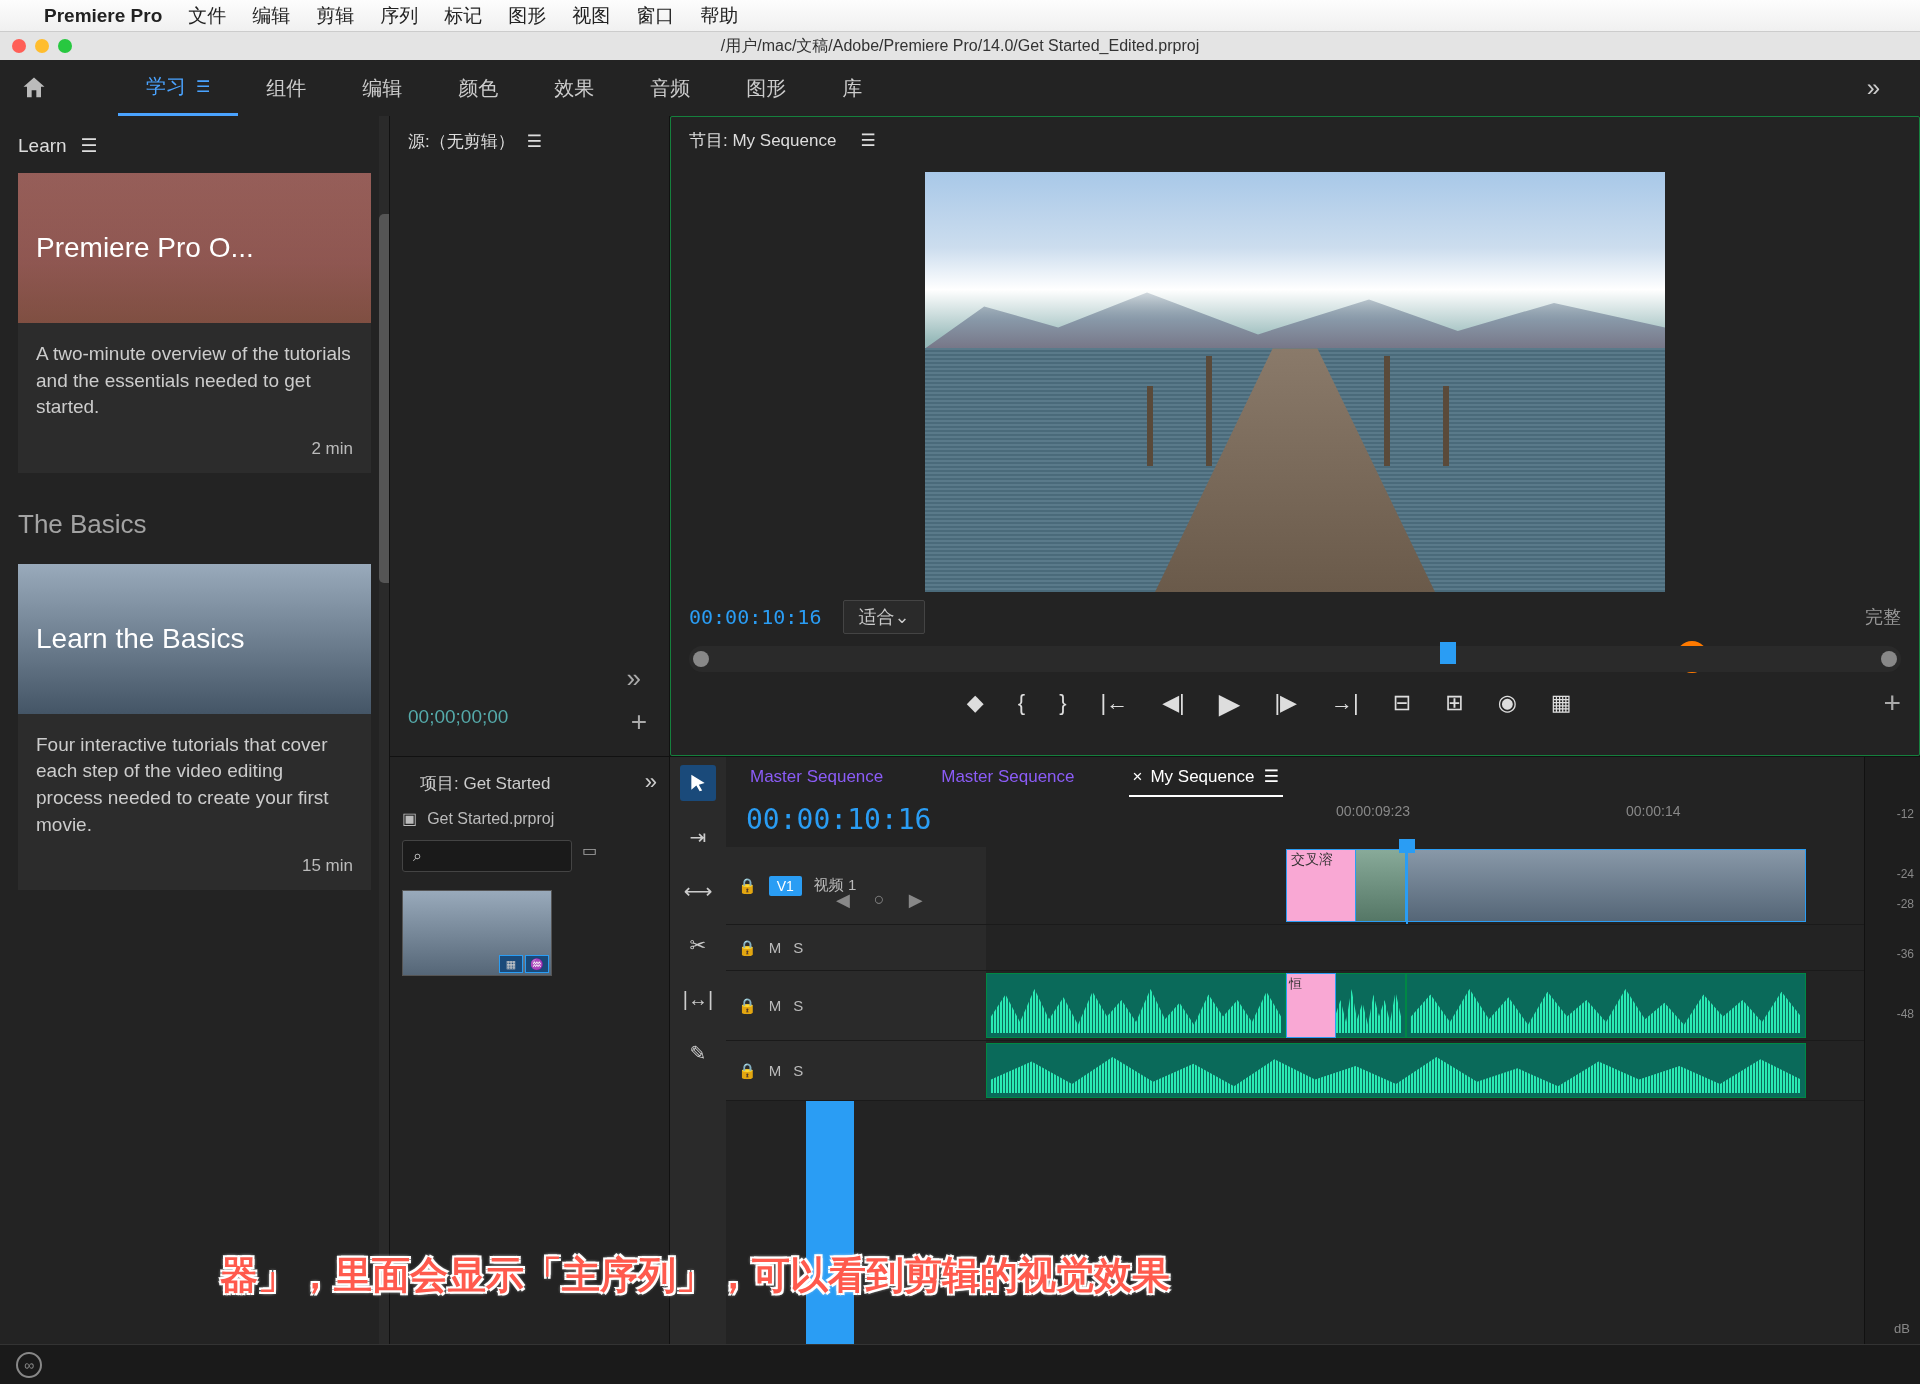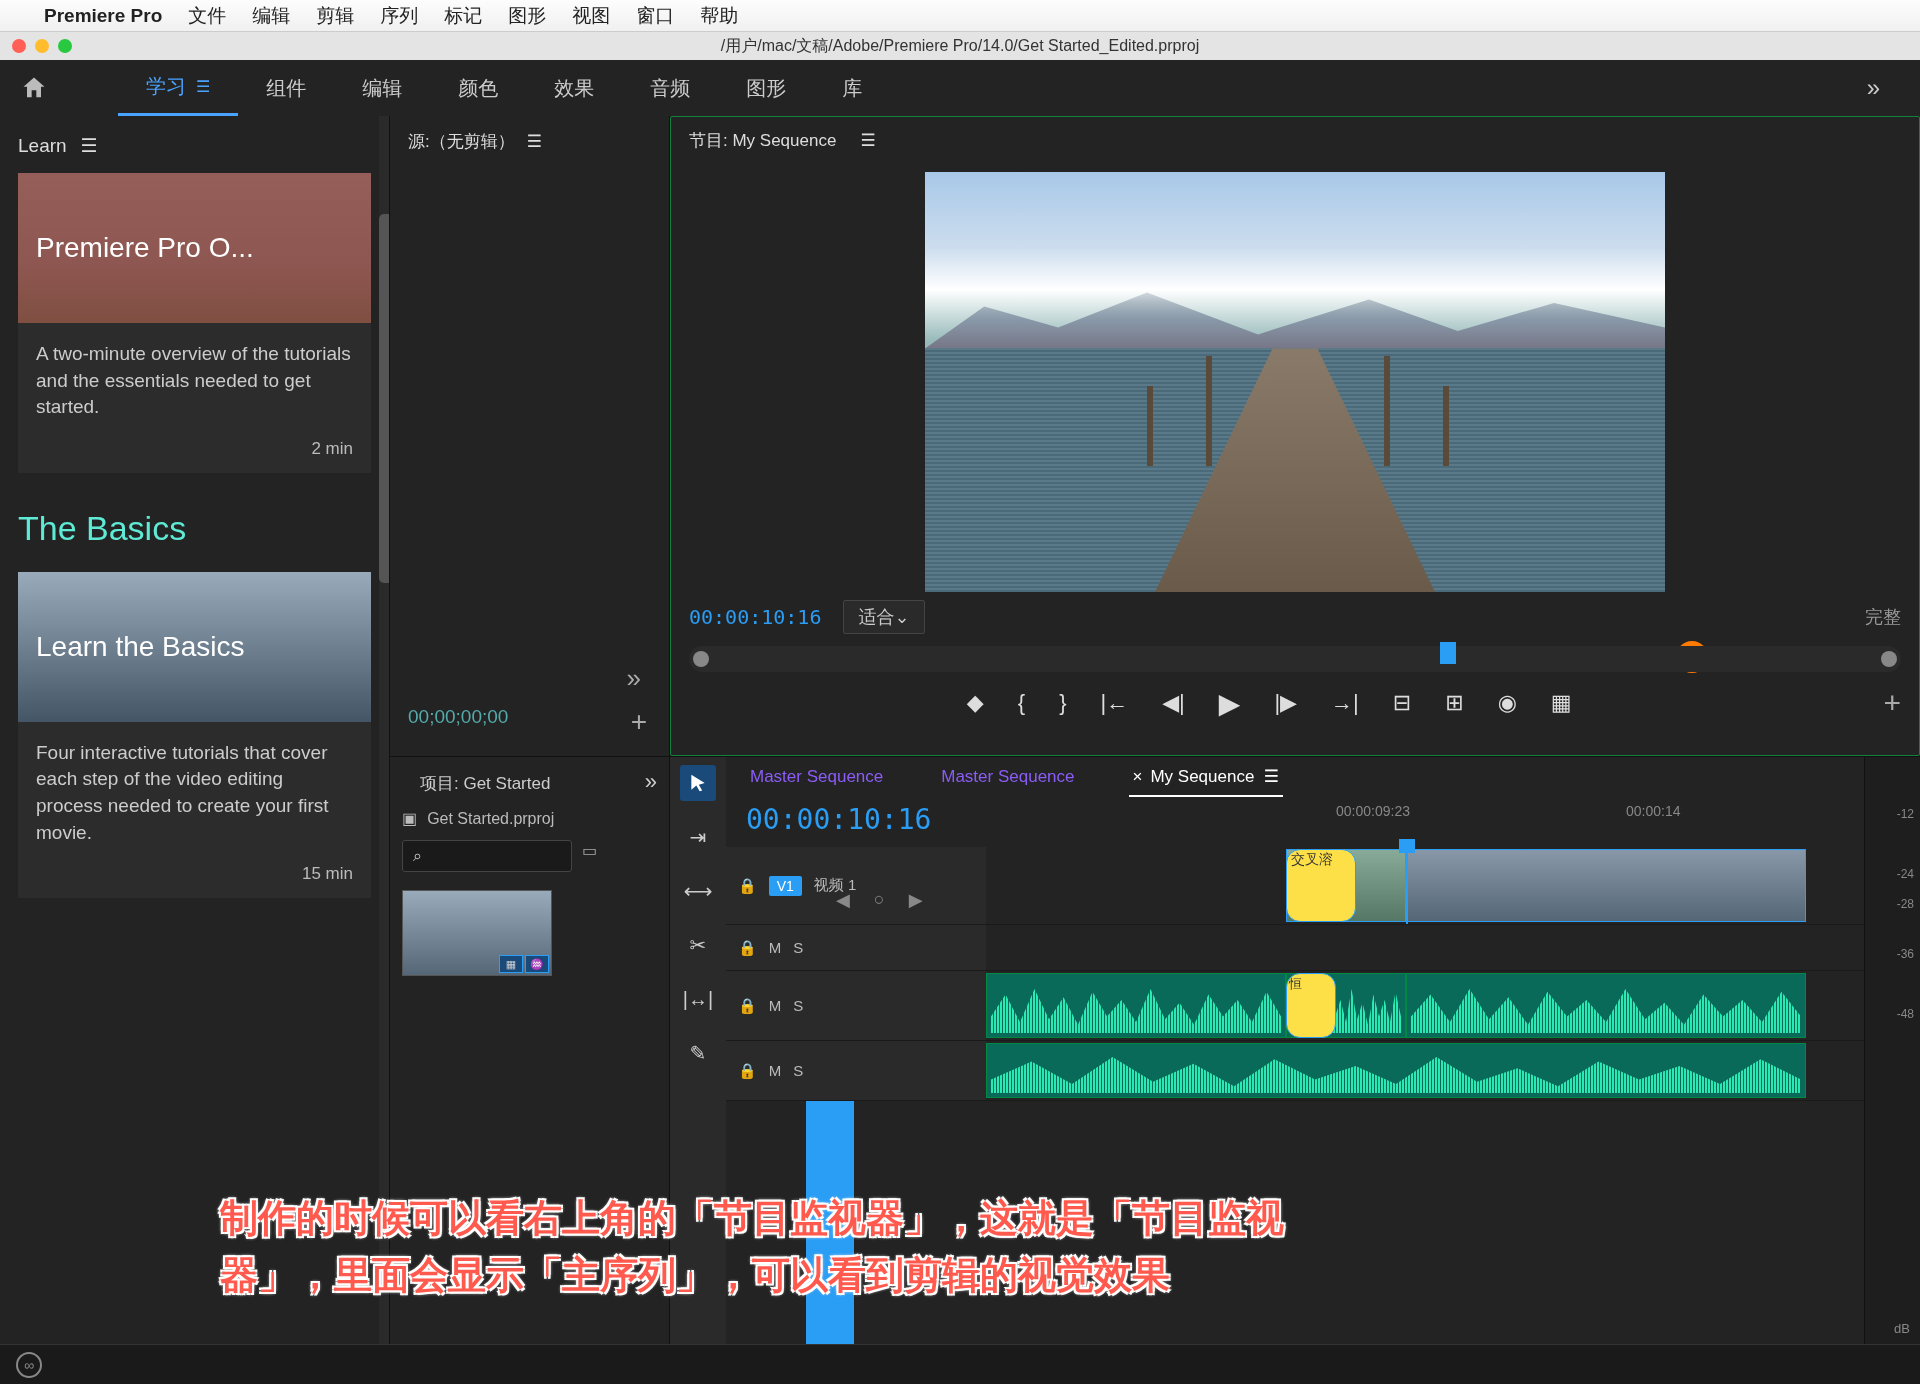--- a/index.html
+++ b/index.html
@@ -30,21 +30,21 @@
 
 
 .learn { width:390px; background:#232323; padding:18px; overflow:hidden; border-right:1px solid #111;}
 .learn .hdr { display:flex; align-items:center; gap:14px; font-size:19px; color:#ddd; margin-bottom:16px;}
 .learn .card { background:#2c2c2c; margin-bottom:36px;}
 .learn .thumb { height:150px; display:flex; align-items:center; padding:0 18px; font-size:28px; color:#fff; position:relative; overflow:hidden;}
 .thumb.sepia { background:linear-gradient(rgba(120,60,50,.55),rgba(120,60,50,.55)),linear-gradient(180deg,#b88,#a77 60%,#865);}
 .thumb.blue { background:linear-gradient(180deg,#9ab 0%,#789 40%,#456 100%);}
 .learn .desc { padding:18px; font-size:19px; line-height:1.4; color:#ccc;}
 .learn .dur { text-align:right; padding:0 18px 14px; color:#bbb; font-size:17px;}
-.learn .section-title{font-size:34px;color:#5eead4;margin:10px 0 24px;}
+.learn .section-title{font-size:26px;color:#a3a3a3;margin:10px 0 24px;}
 
 
 .center { flex:1; display:flex; flex-direction:column; background:#1e1e1e;}
 
 
 .monitors { display:flex; height:640px; }
 .source { width:280px; background:#232323; padding:14px 18px; border-right:1px solid #111; position:relative;}
 .panel-tab { font-size:17px; color:#ddd; display:flex; align-items:center; gap:12px;}
 .source .tc{position:absolute;bottom:28px;left:18px;color:#5aa;font-size:19px;}
 .source .addbtn{position:absolute;bottom:18px;right:22px;color:#aaa;font-size:28px;}
@@ -97,21 +97,21 @@
 .timeline .tc-row{display:flex;align-items:center;padding:6px 20px;gap:30px;}
 .timeline .tc-big{color:#2a9df4;font-family:monospace;font-size:28px;}
 .timeline .toolbtns{display:flex;gap:26px;margin-top:8px;padding:0 20px;color:#aaa;font-size:19px;}
 .timeline .snap{color:#2a9df4;}
 .timeline .ruler{position:absolute;top:46px;left:280px;right:0;height:24px;font-size:14px;color:#888;font-family:monospace;}
 .timeline .ruler span{position:absolute;}
 .timeline .tracks{position:absolute;top:90px;left:0;right:0;bottom:0;}
 .timeline .trkhdr{position:absolute;left:0;width:260px;background:#2a2a2a;border-bottom:1px solid #1a1a1a;display:flex;align-items:center;padding:0 12px;gap:12px;font-size:15px;color:#bbb;}
 .timeline .trkbody{position:absolute;left:260px;right:0;border-bottom:1px solid #1a1a1a;}
 .timeline .clip-v{position:absolute;top:2px;bottom:2px;background:linear-gradient(180deg,#7a9,#476);border:1px solid #2a9df4;overflow:hidden;}
-.timeline .clip-v.trans{background:#fde047;border-radius:14px;}
+.timeline .clip-v.trans{background:#f9a8d4;}
 .timeline .clip-a{position:absolute;top:2px;bottom:2px;background:#0a6a5a;border:1px solid #084;}
 .timeline .clip-a .wave{position:absolute;inset:4px;background:repeating-linear-gradient(90deg,#2aeab4 0 2px,transparent 2px 3px);clip-path:polygon(0 70%,5% 30%,10% 80%,15% 20%,20% 75%,25% 35%,30% 85%,35% 25%,40% 70%,45% 40%,50% 80%,55% 20%,60% 75%,65% 45%,70% 85%,75% 30%,80% 70%,85% 40%,90% 80%,95% 25%,100% 70%,100% 100%,0 100%);}
 .timeline .playline{position:absolute;top:0;bottom:0;width:2px;background:#2a9df4;}
 .timeline .playhead-top{position:absolute;top:-8px;left:-7px;width:16px;height:14px;background:#2a9df4;}
 .timeline .vcol{position:absolute;left:80px;top:0;bottom:0;width:48px;background:#2a9df4;}
 .timeline .navbtns{position:absolute;left:110px;display:flex;gap:24px;color:#888;font-size:18px;}
 .timeline .lockicn{color:#888;}
 .timeline .trklbl{background:#2a9df4;color:#fff;padding:2px 8px;border-radius:2px;font-size:14px;}
 
 .audiometer{width:56px;background:#1e1e1e;border-left:1px solid #111;position:relative;padding-top:20px;}
@@ -394,15 +394,14 @@
       </div>
     </div>
   </div>
 </div>
 
 <div class="footer">
   <span class="cc">∞</span>
 </div>
 
 <div class="annot">
-  <div>制作的时候可以看右上角的「节目监视器」，这就是「节目监视</div>
   <div>器」，里面会显示「主序列」，可以看到剪辑的视觉效果</div>
 </div>
 
 </body></html>

